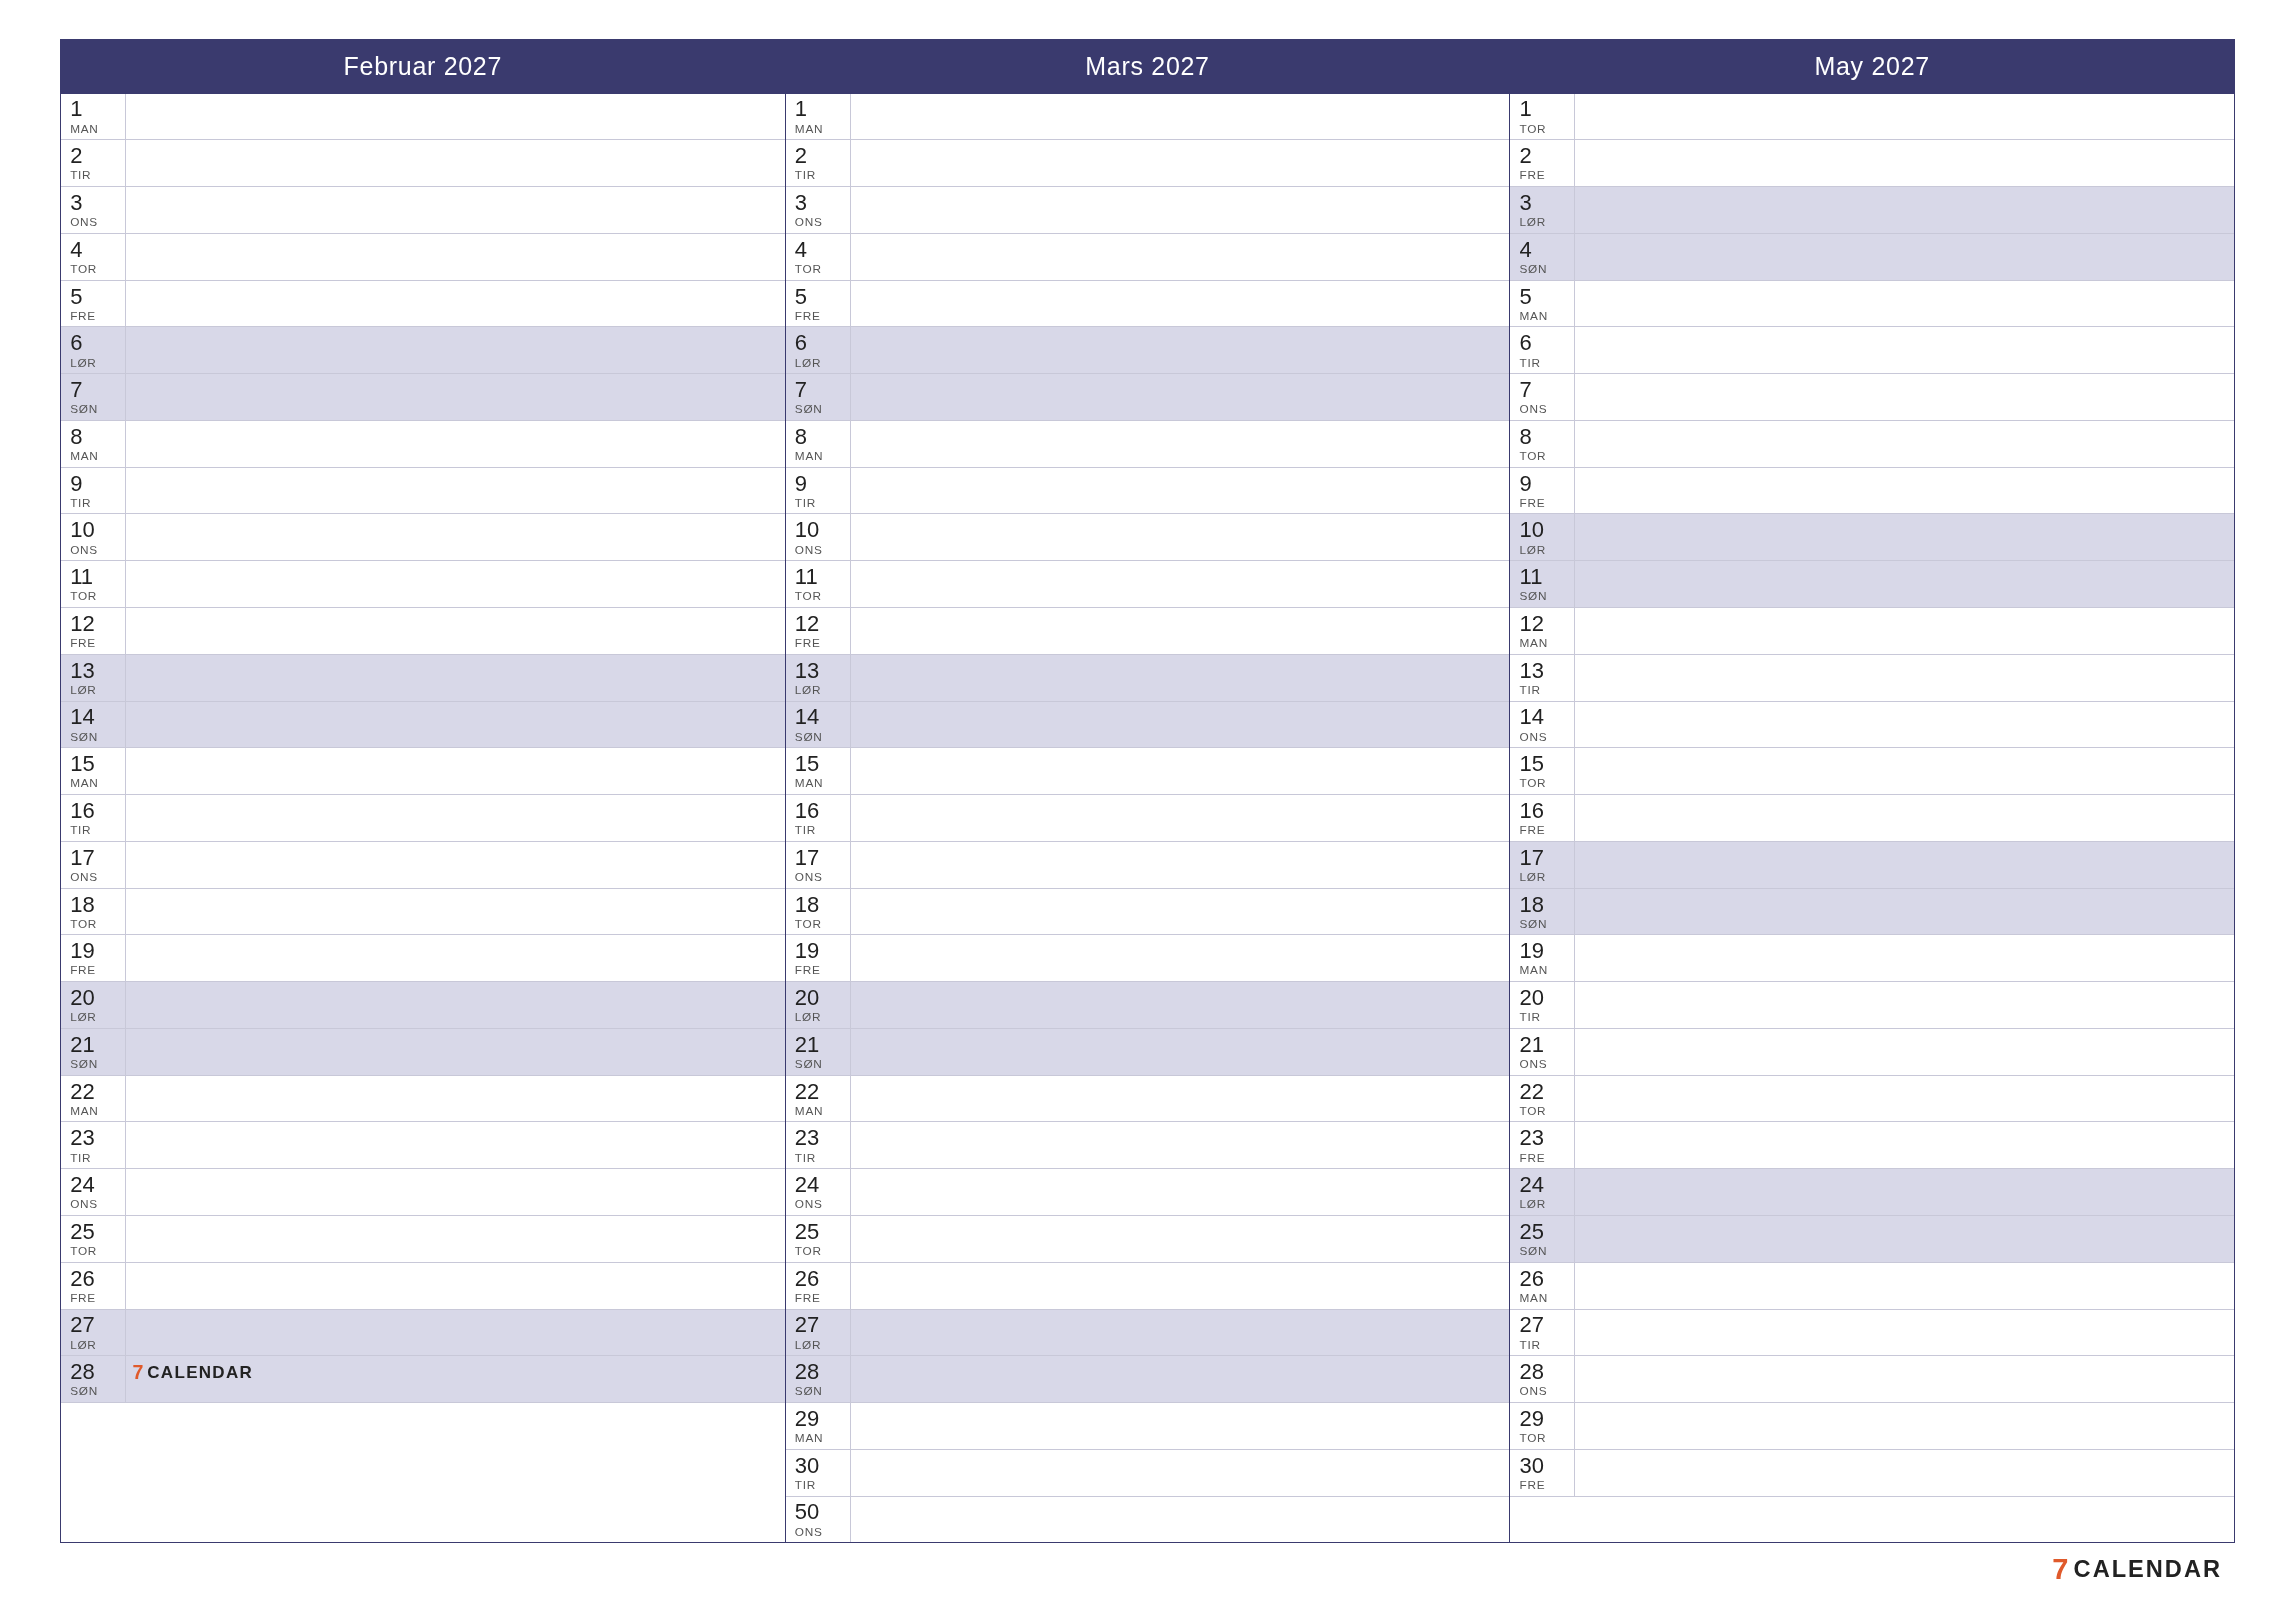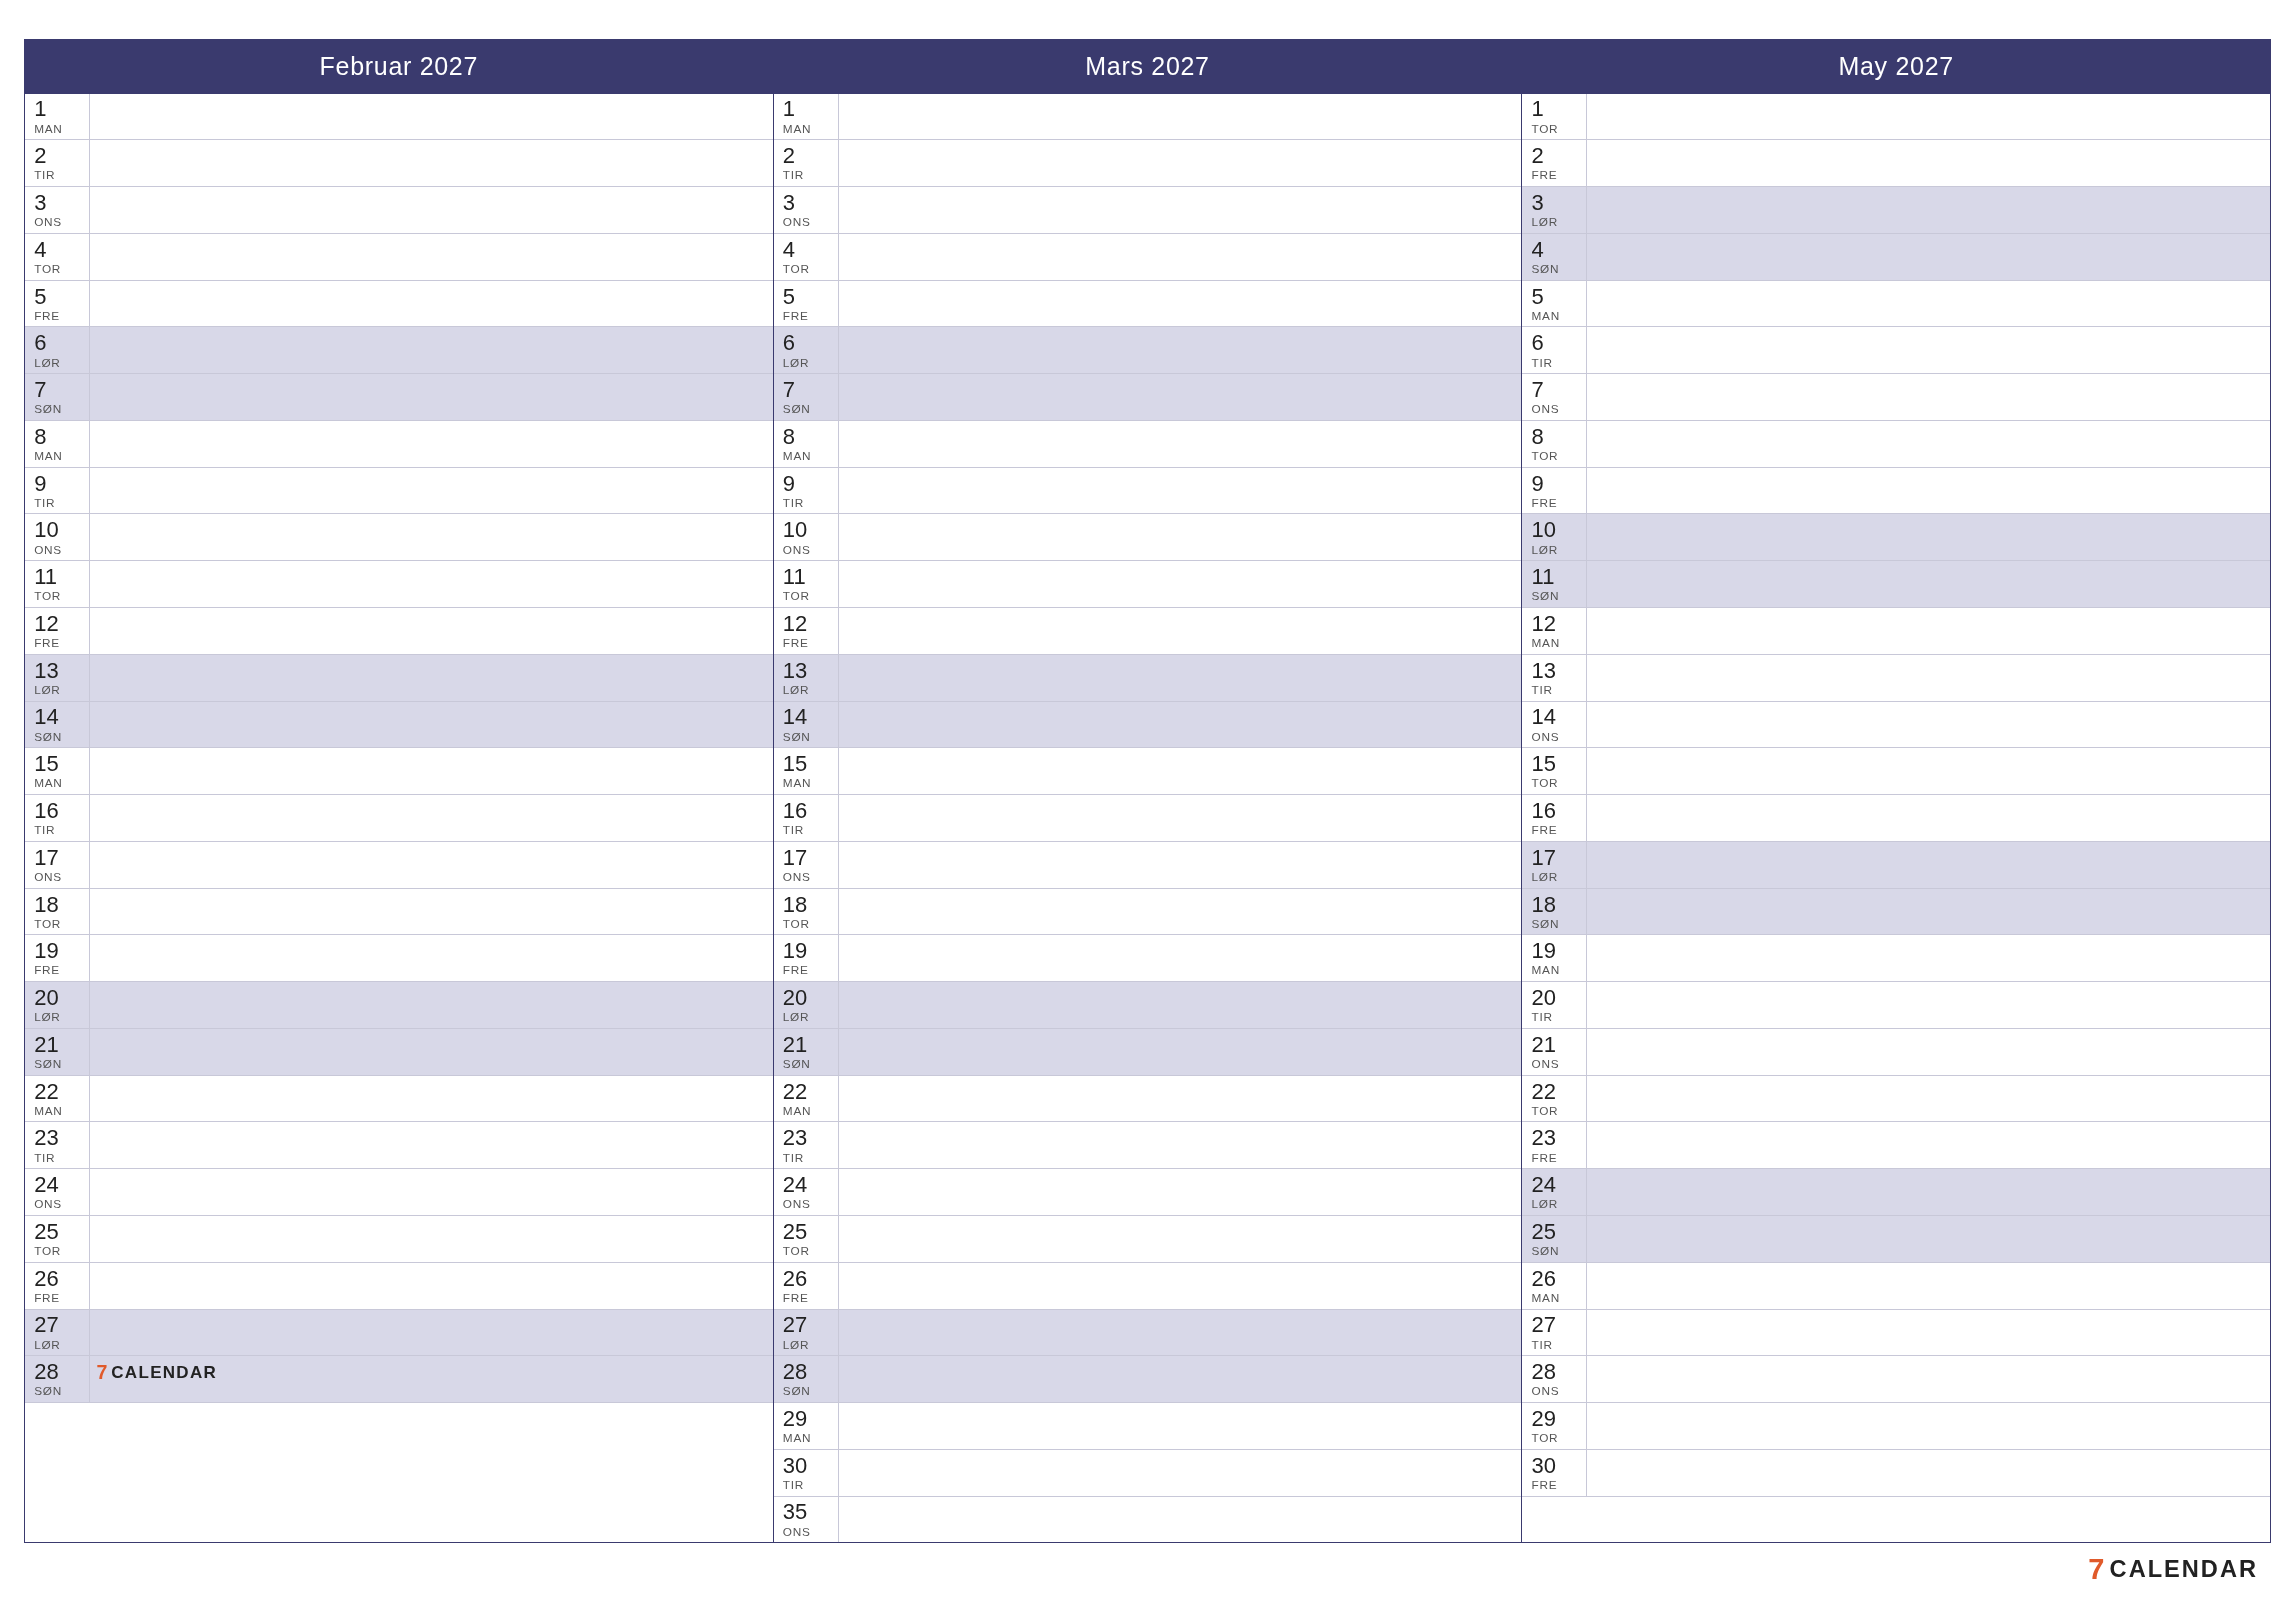--- a/index.html
+++ b/index.html
@@ -6,21 +6,21 @@
     body {
       background: #ffffff;
       font-family: Arial, sans-serif;
       width: 2295px;
       height: 1623px;
       overflow: hidden;
     }
     .page {
       width: 2295px;
       height: 1623px;
-      padding: 39px 24px;
+      padding: 39px 60px;
       display: flex;
       flex-direction: column;
     }
     .calendar-grid {
       display: flex;
       flex-direction: row;
       border: 1.3px solid #3a3a6e;
       flex: 1;
     }
     .month-col {
@@ -534,21 +534,21 @@
           </div>
           <div class="day-row weekday">
             <div class="day-number-col">
               <div class="day-num">30</div>
               <div class="day-name">TIR</div>
             </div>
             <div class="day-content"></div>
           </div>
           <div class="day-row weekday">
             <div class="day-number-col">
-              <div class="day-num">35</div>
+              <div class="day-num">50</div>
               <div class="day-name">ONS</div>
             </div>
             <div class="day-content"></div>
           </div>
         </div>
       </div>
       <div class="month-col">
         <div class="month-header">May 2027</div>
         <div class="days-container">
           <div class="day-row weekday">

